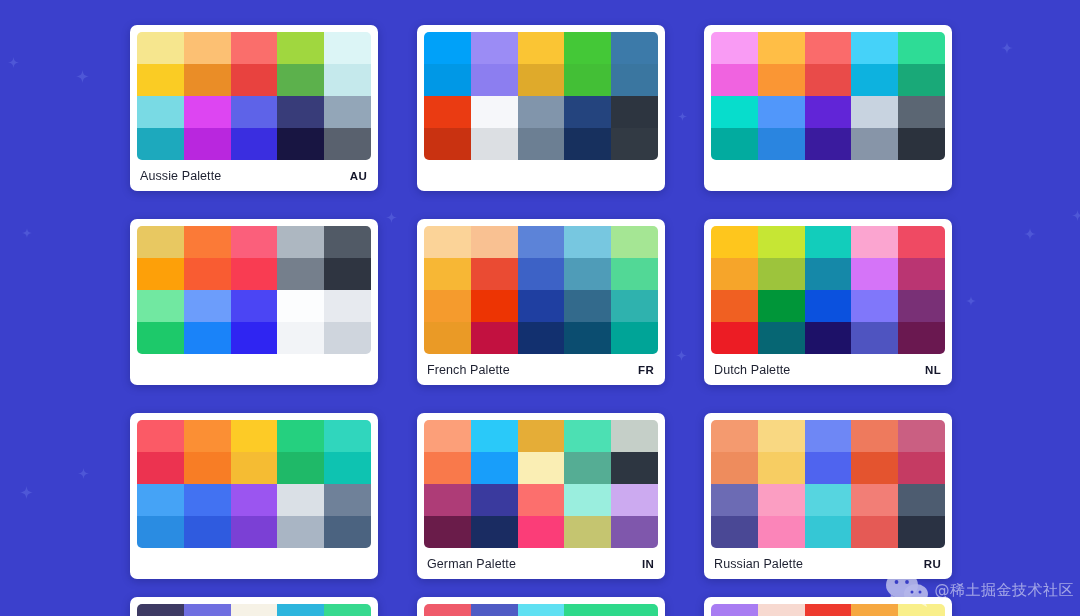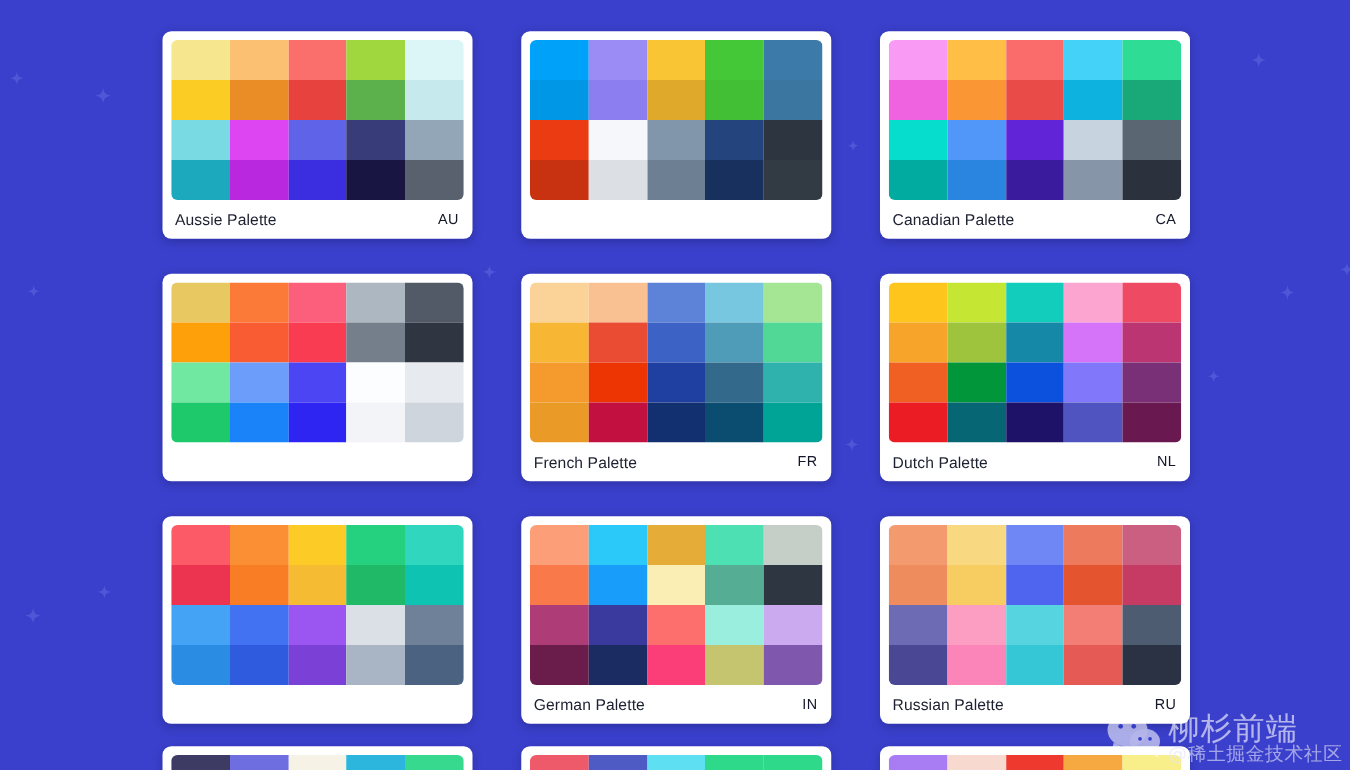--- a/index.html
+++ b/index.html
@@ -63,21 +63,21 @@
     justify-content:space-between;
     padding:0 4px 0 3px;
   }
   .card-title {
     font-size:12.5px;
     color:#1d2030;
     letter-spacing:.1px;
   }
   .card-code {
     font-size:11.5px;
-    font-weight:normal;
+    font-weight:bold;
     color:#14162a;
     letter-spacing:.3px;
   }
 
   
   #watermark {
     position:absolute;
     right:6px; bottom:4px;
     display:flex;
     align-items:center;
@@ -239,24 +239,20 @@
           <div class="swatch" title="#5197fa" style="background: rgb(81, 151, 250);"></div>
           <div class="swatch" title="#6125d7" style="background: rgb(97, 37, 215);"></div>
           <div class="swatch" title="#c8d3e0" style="background: rgb(200, 211, 224);"></div>
           <div class="swatch" title="#5b6673" style="background: rgb(91, 102, 115);"></div>
           <div class="swatch" title="#02ab9f" style="background: rgb(2, 171, 159);"></div>
           <div class="swatch" title="#2a85e0" style="background: rgb(42, 133, 224);"></div>
           <div class="swatch" title="#3a1b9e" style="background: rgb(58, 27, 158);"></div>
           <div class="swatch" title="#8795a8" style="background: rgb(135, 149, 168);"></div>
           <div class="swatch" title="#2b323d" style="background: rgb(43, 50, 61);"></div>
         </div>
-        <div class="card-footer">
-          <span class="card-title">Canadian Palette</span>
-          <span class="card-code">CA</span>
-        </div>
       </div>
       <div class="card">
         <div class="swatches">
           <div class="swatch" title="#e8c861" style="background: rgb(232, 200, 97);"></div>
           <div class="swatch" title="#fb7a37" style="background: rgb(251, 122, 55);"></div>
           <div class="swatch" title="#fb5f7b" style="background: rgb(251, 95, 123);"></div>
           <div class="swatch" title="#adb7c1" style="background: rgb(173, 183, 193);"></div>
           <div class="swatch" title="#515a66" style="background: rgb(81, 90, 102);"></div>
           <div class="swatch" title="#fda009" style="background: rgb(253, 160, 9);"></div>
           <div class="swatch" title="#f95c32" style="background: rgb(249, 92, 50);"></div>
@@ -450,18 +446,17 @@
         <path d="M6 25 L4 33 L12 28 Z" fill="#ffffff" opacity=".92"></path>
         <circle cx="11.5" cy="12" r="1.9" fill="#3b40cc"></circle>
         <circle cx="22" cy="12" r="1.9" fill="#3b40cc"></circle>
         <ellipse cx="31" cy="24" rx="12" ry="10" fill="#ffffff" opacity=".92"></ellipse>
         <path d="M40 31 L42 37 L35.5 33.5 Z" fill="#ffffff" opacity=".92"></path>
         <circle cx="27" cy="22" r="1.5" fill="#3b40cc"></circle>
         <circle cx="35" cy="22" r="1.5" fill="#3b40cc"></circle>
       </svg>
     </span>
     <span id="wm-texts">
-      <span id="wm-main">柳杉前端</span>
       <span id="wm-sub">@稀土掘金技术社区</span>
     </span>
   </div>
 
 </div>
 
 </body></html>

